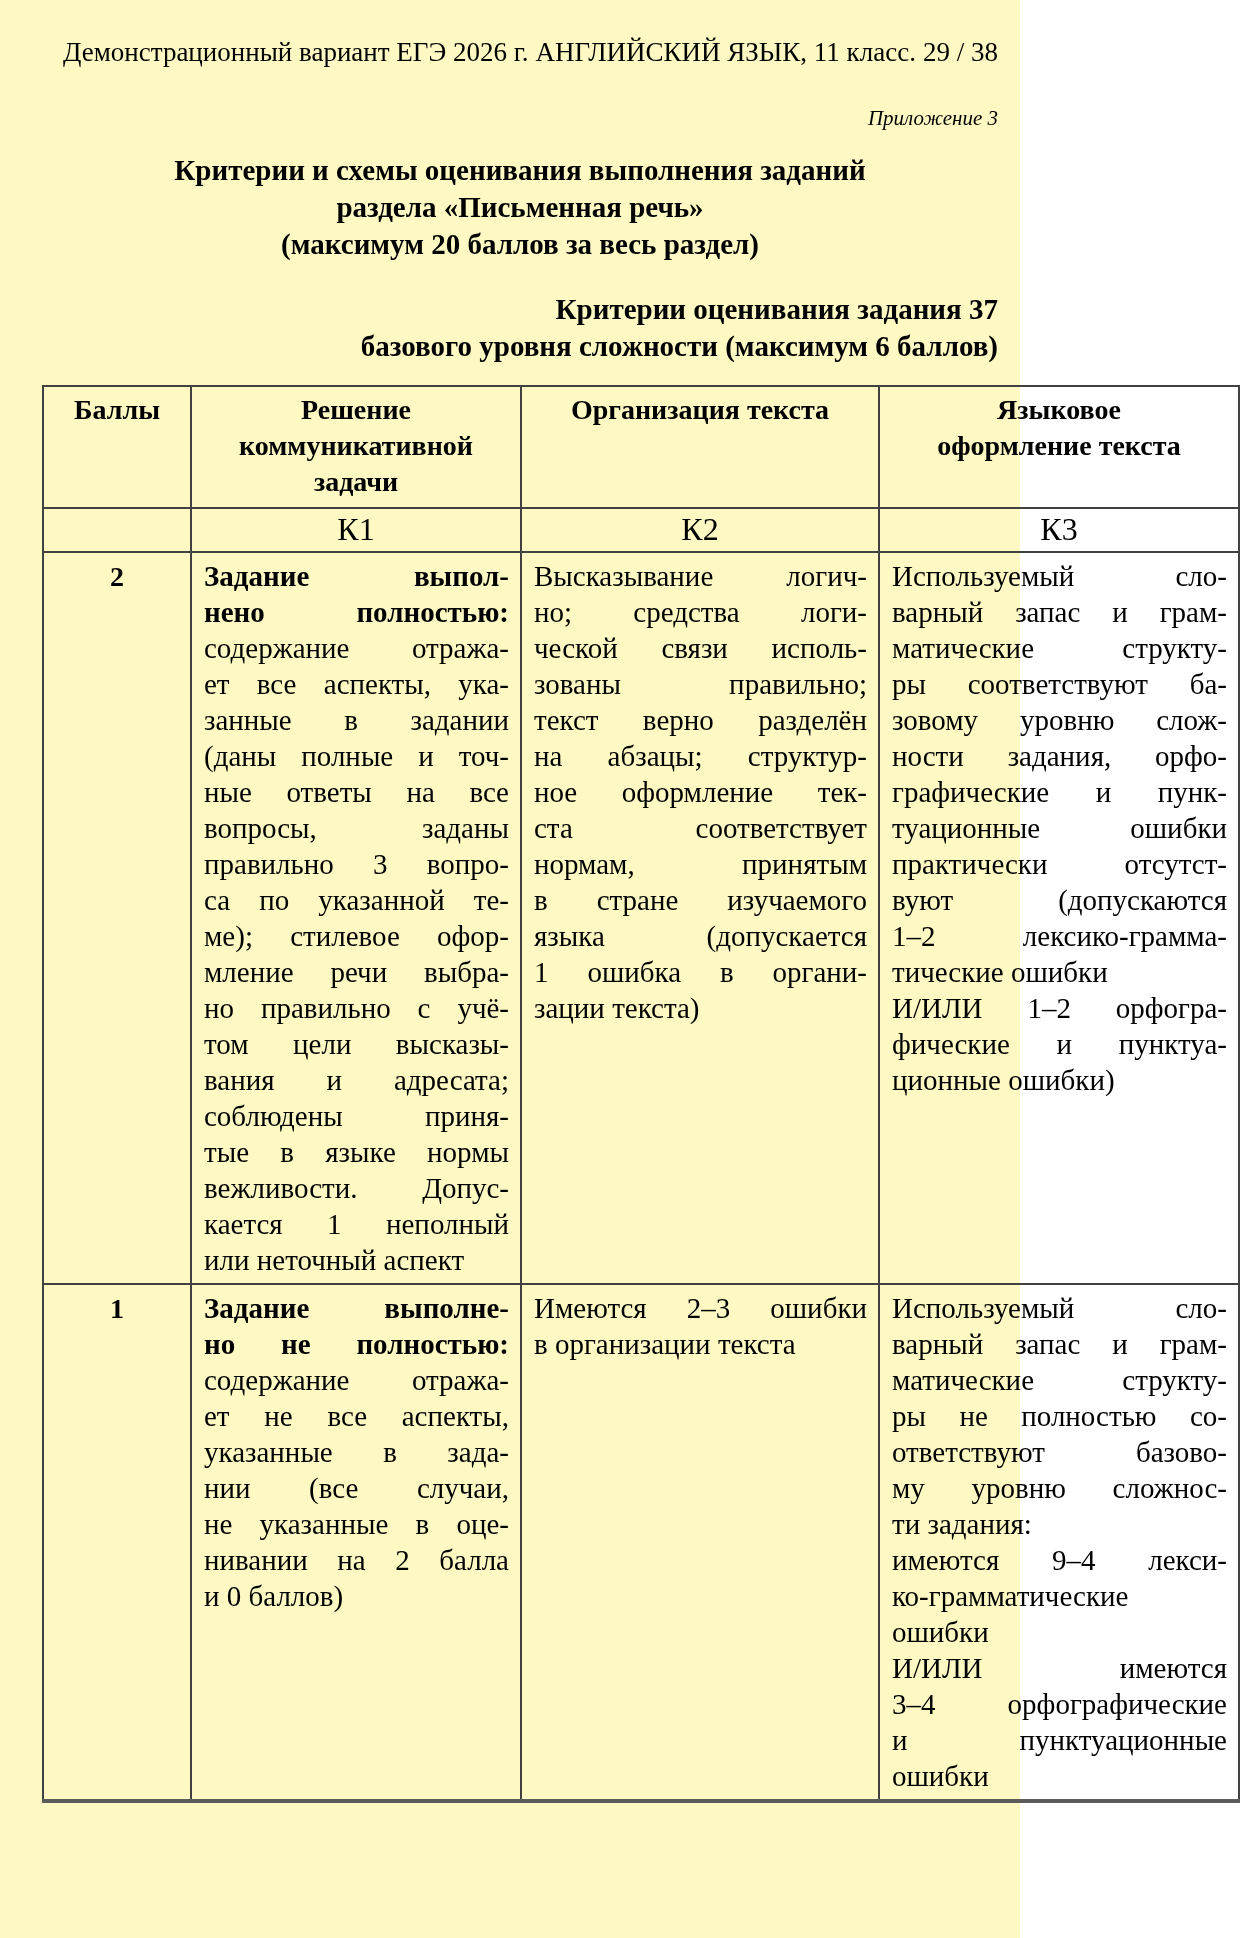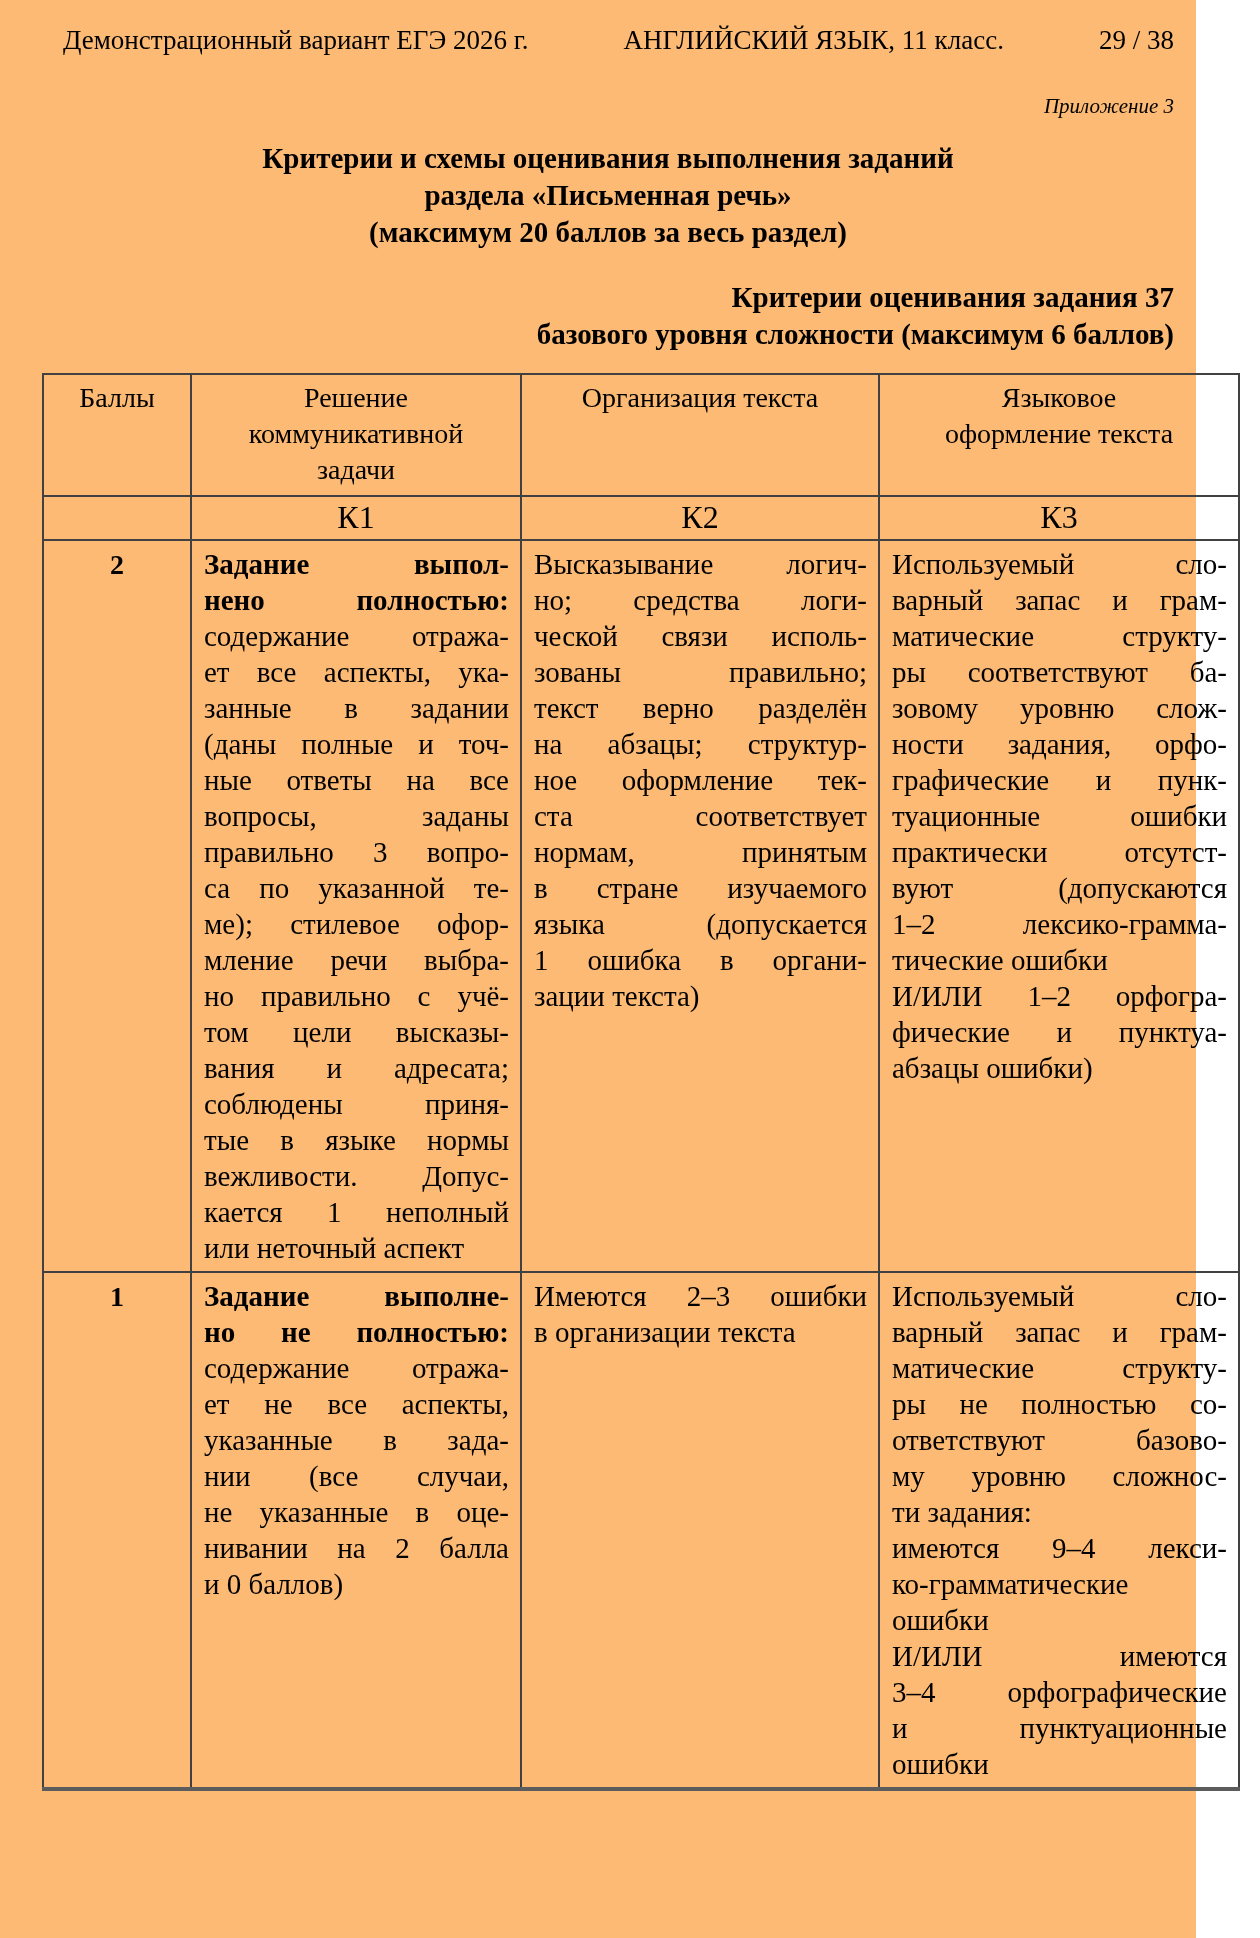--- a/index.html
+++ b/index.html
@@ -4,23 +4,23 @@
 <style>
   html, body { margin: 0; padding: 0; background: #ffffff; }
   body {
     width: 1260px; height: 1938px;
     font-family: "Liberation Serif", "DejaVu Serif", serif;
     color: #000;
     overflow: hidden;
   }
   .page {
     box-sizing: border-box;
-    width: 1196px; height: 1938px;
-    padding: 24px 22px 0 42px;
-    background: #fdba74;
+    width: 1020px; height: 1938px;
+    padding: 36px 22px 0 42px;
+    background: #fef9c3;
   }
   .running-header {
     display: flex;
     justify-content: space-between;
     align-items: baseline;
     padding-left: 21px;
     font-size: 27px;
     line-height: 32px;
   }
   .appendix {
@@ -52,21 +52,21 @@
     table-layout: fixed;
     border-collapse: collapse;
   }
   table.criteria { border: 2px solid #414141; border-bottom: 4px solid #5c5c5c; }
   .criteria th, .criteria td {
     border: 2px solid #414141;
     vertical-align: top;
     box-sizing: border-box;
   }
   .criteria th {
-    font-weight: normal;
+    font-weight: bold;
     font-size: 28px;
     line-height: 36px;
     text-align: center;
     padding: 5px 4px 7px;
     white-space: pre-line;
   }
   .criteria td.code {
     text-align: center;
     font-weight: normal;
     font-size: 32px;
@@ -187,21 +187,21 @@
 зовому уровню слож-
 ности задания, орфо-
 графические и пунк-
 туационные ошибки
 практически отсутст-
 вуют (допускаются
 1–2 лексико-грамма-</div>
             <div class="seg seg-p">тические ошибки</div>
             <div class="seg seg-j">И/ИЛИ 1–2 орфогра-
 фические и пунктуа-</div>
-            <div class="seg seg-p">абзацы ошибки)</div>
+            <div class="seg seg-p">ционные ошибки)</div>
           </td>
       </tr>
       <tr>
         <td class="score">1</td>
         <td class="crit">
             <div class="seg seg-jb">Задание выполне-
 но не полностью:</div>
             <div class="seg seg-j">содержание отража-
 ет не все аспекты,
 указанные в зада-

